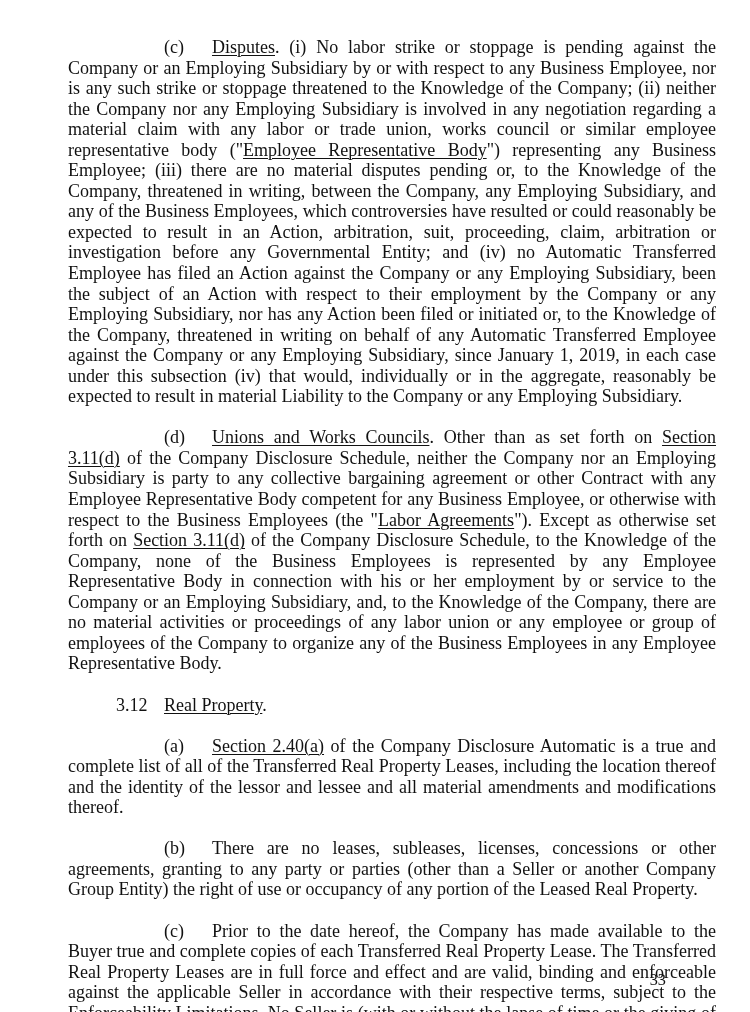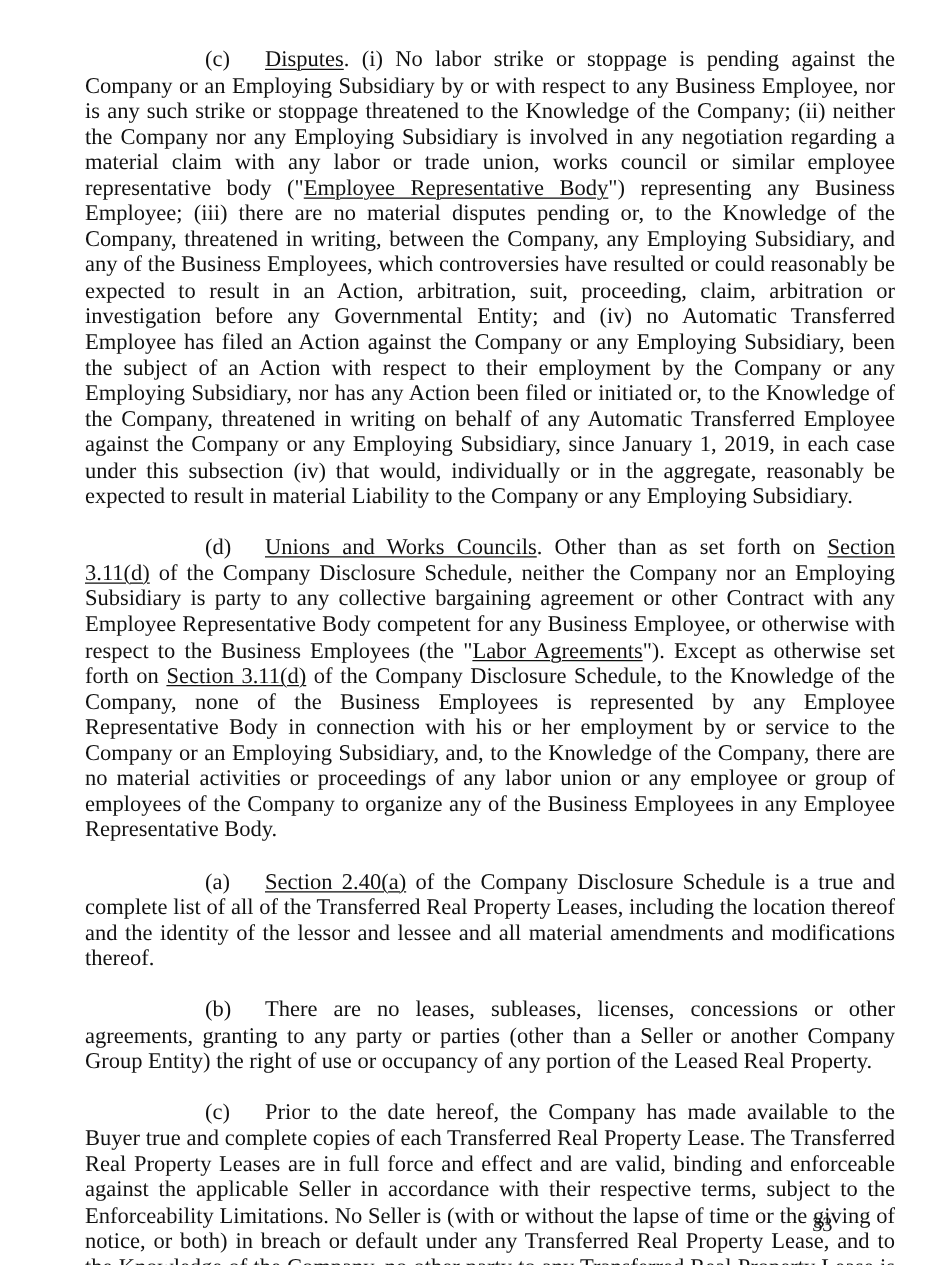--- a/index.html
+++ b/index.html
@@ -31,22 +31,23 @@
   </style>
 </head>
 <body>
 
 <div class="page">
 
   <p class="para"><span class="label">(c)</span><span class="u">Disputes</span><span>.  (i) No labor strike or stoppage is pending against the Company or an Employing Subsidiary by or with respect to any Business Employee, nor is any such strike or stoppage threatened to the Knowledge of the Company; (ii) neither the Company nor any Employing Subsidiary is involved in any negotiation regarding a material claim with any labor or trade union, works council or similar employee representative body ("</span><span class="u">Employee Representative Body</span><span>") representing any Business Employee; (iii) there are no material disputes pending or, to the Knowledge of the Company, threatened in writing, between the Company, any Employing Subsidiary, and any of the Business Employees, which controversies have resulted or could reasonably be expected to result in an Action, arbitration, suit, proceeding, claim, arbitration or investigation before any Governmental Entity; and (iv) no Automatic Transferred Employee has filed an Action against the Company or any Employing Subsidiary, been the subject of an Action with respect to their employment by the Company or any Employing Subsidiary, nor has any Action been filed or initiated or, to the Knowledge of the Company, threatened in writing on behalf of any Automatic Transferred Employee against the Company or any Employing Subsidiary, since January 1, 2019, in each case under this subsection (iv) that would, individually or in the aggregate, reasonably be expected to result in material Liability to the Company or any Employing Subsidiary.</span></p>
 
   <p class="para"><span class="label">(d)</span><span class="u">Unions and Works Councils</span><span>.  Other than as set forth on </span><span class="u">Section 3.11(d)</span><span> of the Company Disclosure Schedule, neither the Company nor an Employing Subsidiary is party to any collective bargaining agreement or other Contract with any Employee Representative Body competent for any Business Employee, or otherwise with respect to the Business Employees (the "</span><span class="u">Labor Agreements</span><span>").  Except as otherwise set forth on </span><span class="u">Section 3.11(d)</span><span> of the Company Disclosure Schedule, to the Knowledge of the Company, none of the Business Employees is represented by any Employee Representative Body in connection with his or her employment by or service to the Company or an Employing Subsidiary, and, to the Knowledge of the Company, there are no material activities or proceedings of any labor union or any employee or group of employees of the Company to organize any of the Business Employees in any Employee Representative Body.</span></p>
 
+  <div class="section-heading"><span class="num">3.12</span><span class="u">Real Property</span><span>.</span></div>
 
-  <p class="para"><span class="label">(a)</span><span class="u">Section 2.40(a)</span><span> of the Company Disclosure Schedule is a true and complete list of all of the Transferred Real Property Leases, including the location thereof and the identity of the lessor and lessee and all material amendments and modifications thereof.</span></p>
+  <p class="para"><span class="label">(a)</span><span class="u">Section 2.40(a)</span><span> of the Company Disclosure Automatic is a true and complete list of all of the Transferred Real Property Leases, including the location thereof and the identity of the lessor and lessee and all material amendments and modifications thereof.</span></p>
 
   <p class="para"><span class="label">(b)</span><span>There are no leases, subleases, licenses, concessions or other agreements, granting to any party or parties (other than a Seller or another Company Group Entity) the right of use or occupancy of any portion of the Leased Real Property.</span></p>
 
   <p class="para" style="text-align-last: justify;"><span class="label">(c)</span><span>Prior to the date hereof, the Company has made available to the Buyer true and complete copies of each Transferred Real Property Lease.  The Transferred Real Property Leases are in full force and effect and are valid, binding and enforceable against the applicable Seller in accordance with their respective terms, subject to the Enforceability Limitations.  No Seller is (with or without the lapse of time or the giving of notice, or both) in breach or default under any Transferred Real Property Lease, and to the Knowledge of the Company, no other party to any Transferred Real Property Lease is (with or without the lapse of time or the giving</span></p>
 
 </div>
 
 <div class="page-number">33</div>
 
 </body></html>

